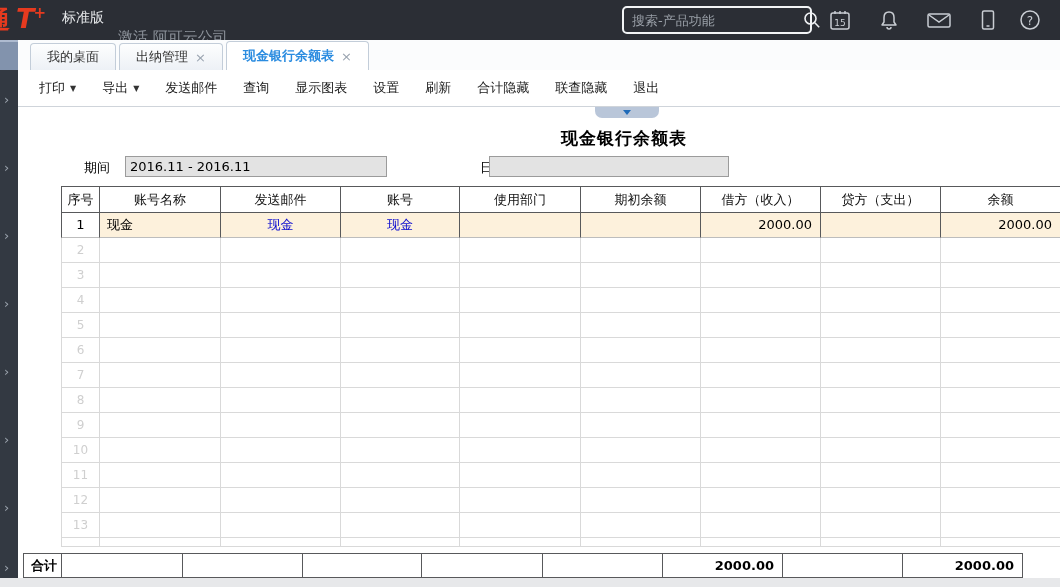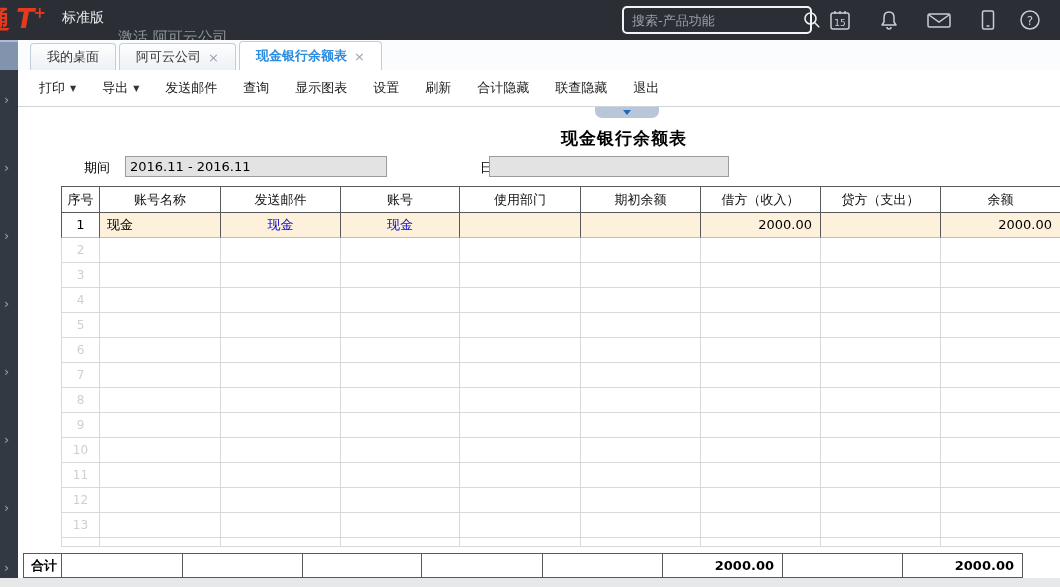--- a/index.html
+++ b/index.html
@@ -124,21 +124,21 @@
         </svg>
     </div>
   </div>
 
   <div class="tabbar">
     <div class="tabs" id="tabs">
         <div class="tab">
           <span>我的桌面</span>
         </div>
         <div class="tab">
-          <span>阿可云公司</span>
+          <span>出纳管理</span>
           <span class="close">×</span>
         </div>
         <div class="tab active">
           <span>现金银行余额表</span>
           <span class="close">×</span>
         </div>
       </div>
   </div>
 
   <div class="side-top"></div>

